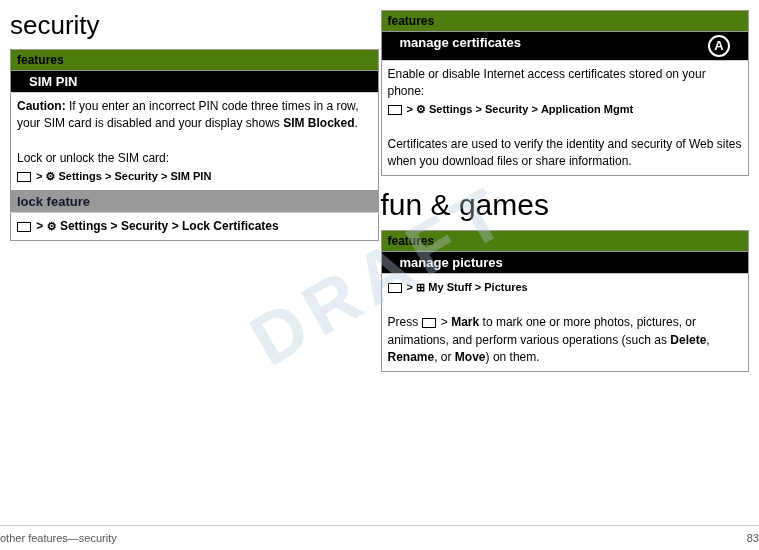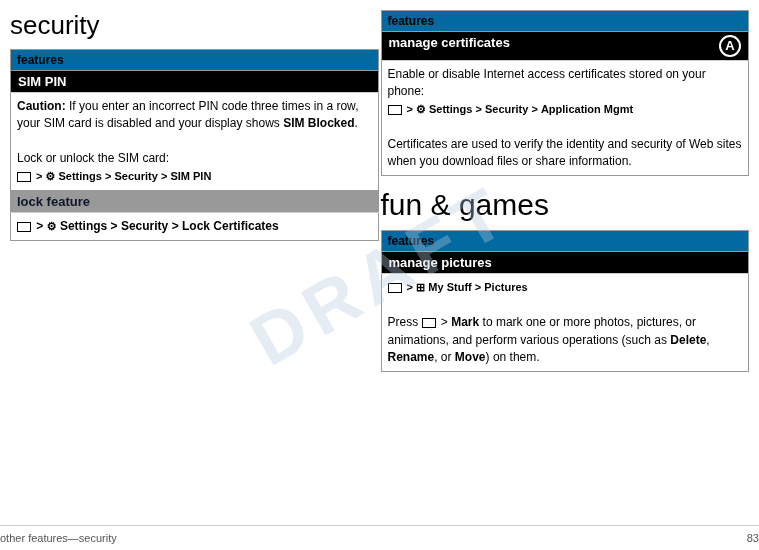--- a/index.html
+++ b/index.html
@@ -59,33 +59,33 @@
       font-family: Arial, Helvetica, sans-serif;
     }
 
     .features-table {
       border: 1px solid #999;
       border-collapse: collapse;
       width: 100%;
     }
 
     .features-table .header-row td {
-      background: #0369a1;
+      background: #4d7c0f;
       font-weight: bold;
       font-size: 12px;
       padding: 3px 6px;
       border-bottom: 1px solid #999;
     }
 
     .features-table .subheader-row td {
       background: #000;
       color: #fff;
       font-weight: bold;
       font-size: 13px;
-      padding: 3px 7px;
+      padding: 3px 18px;
     }
 
     .features-table .content-row td {
       padding: 5px 6px;
       font-size: 12px;
       line-height: 1.45;
       border-top: 1px solid #ccc;
     }
 
     .features-table .subheader-row2 td {

